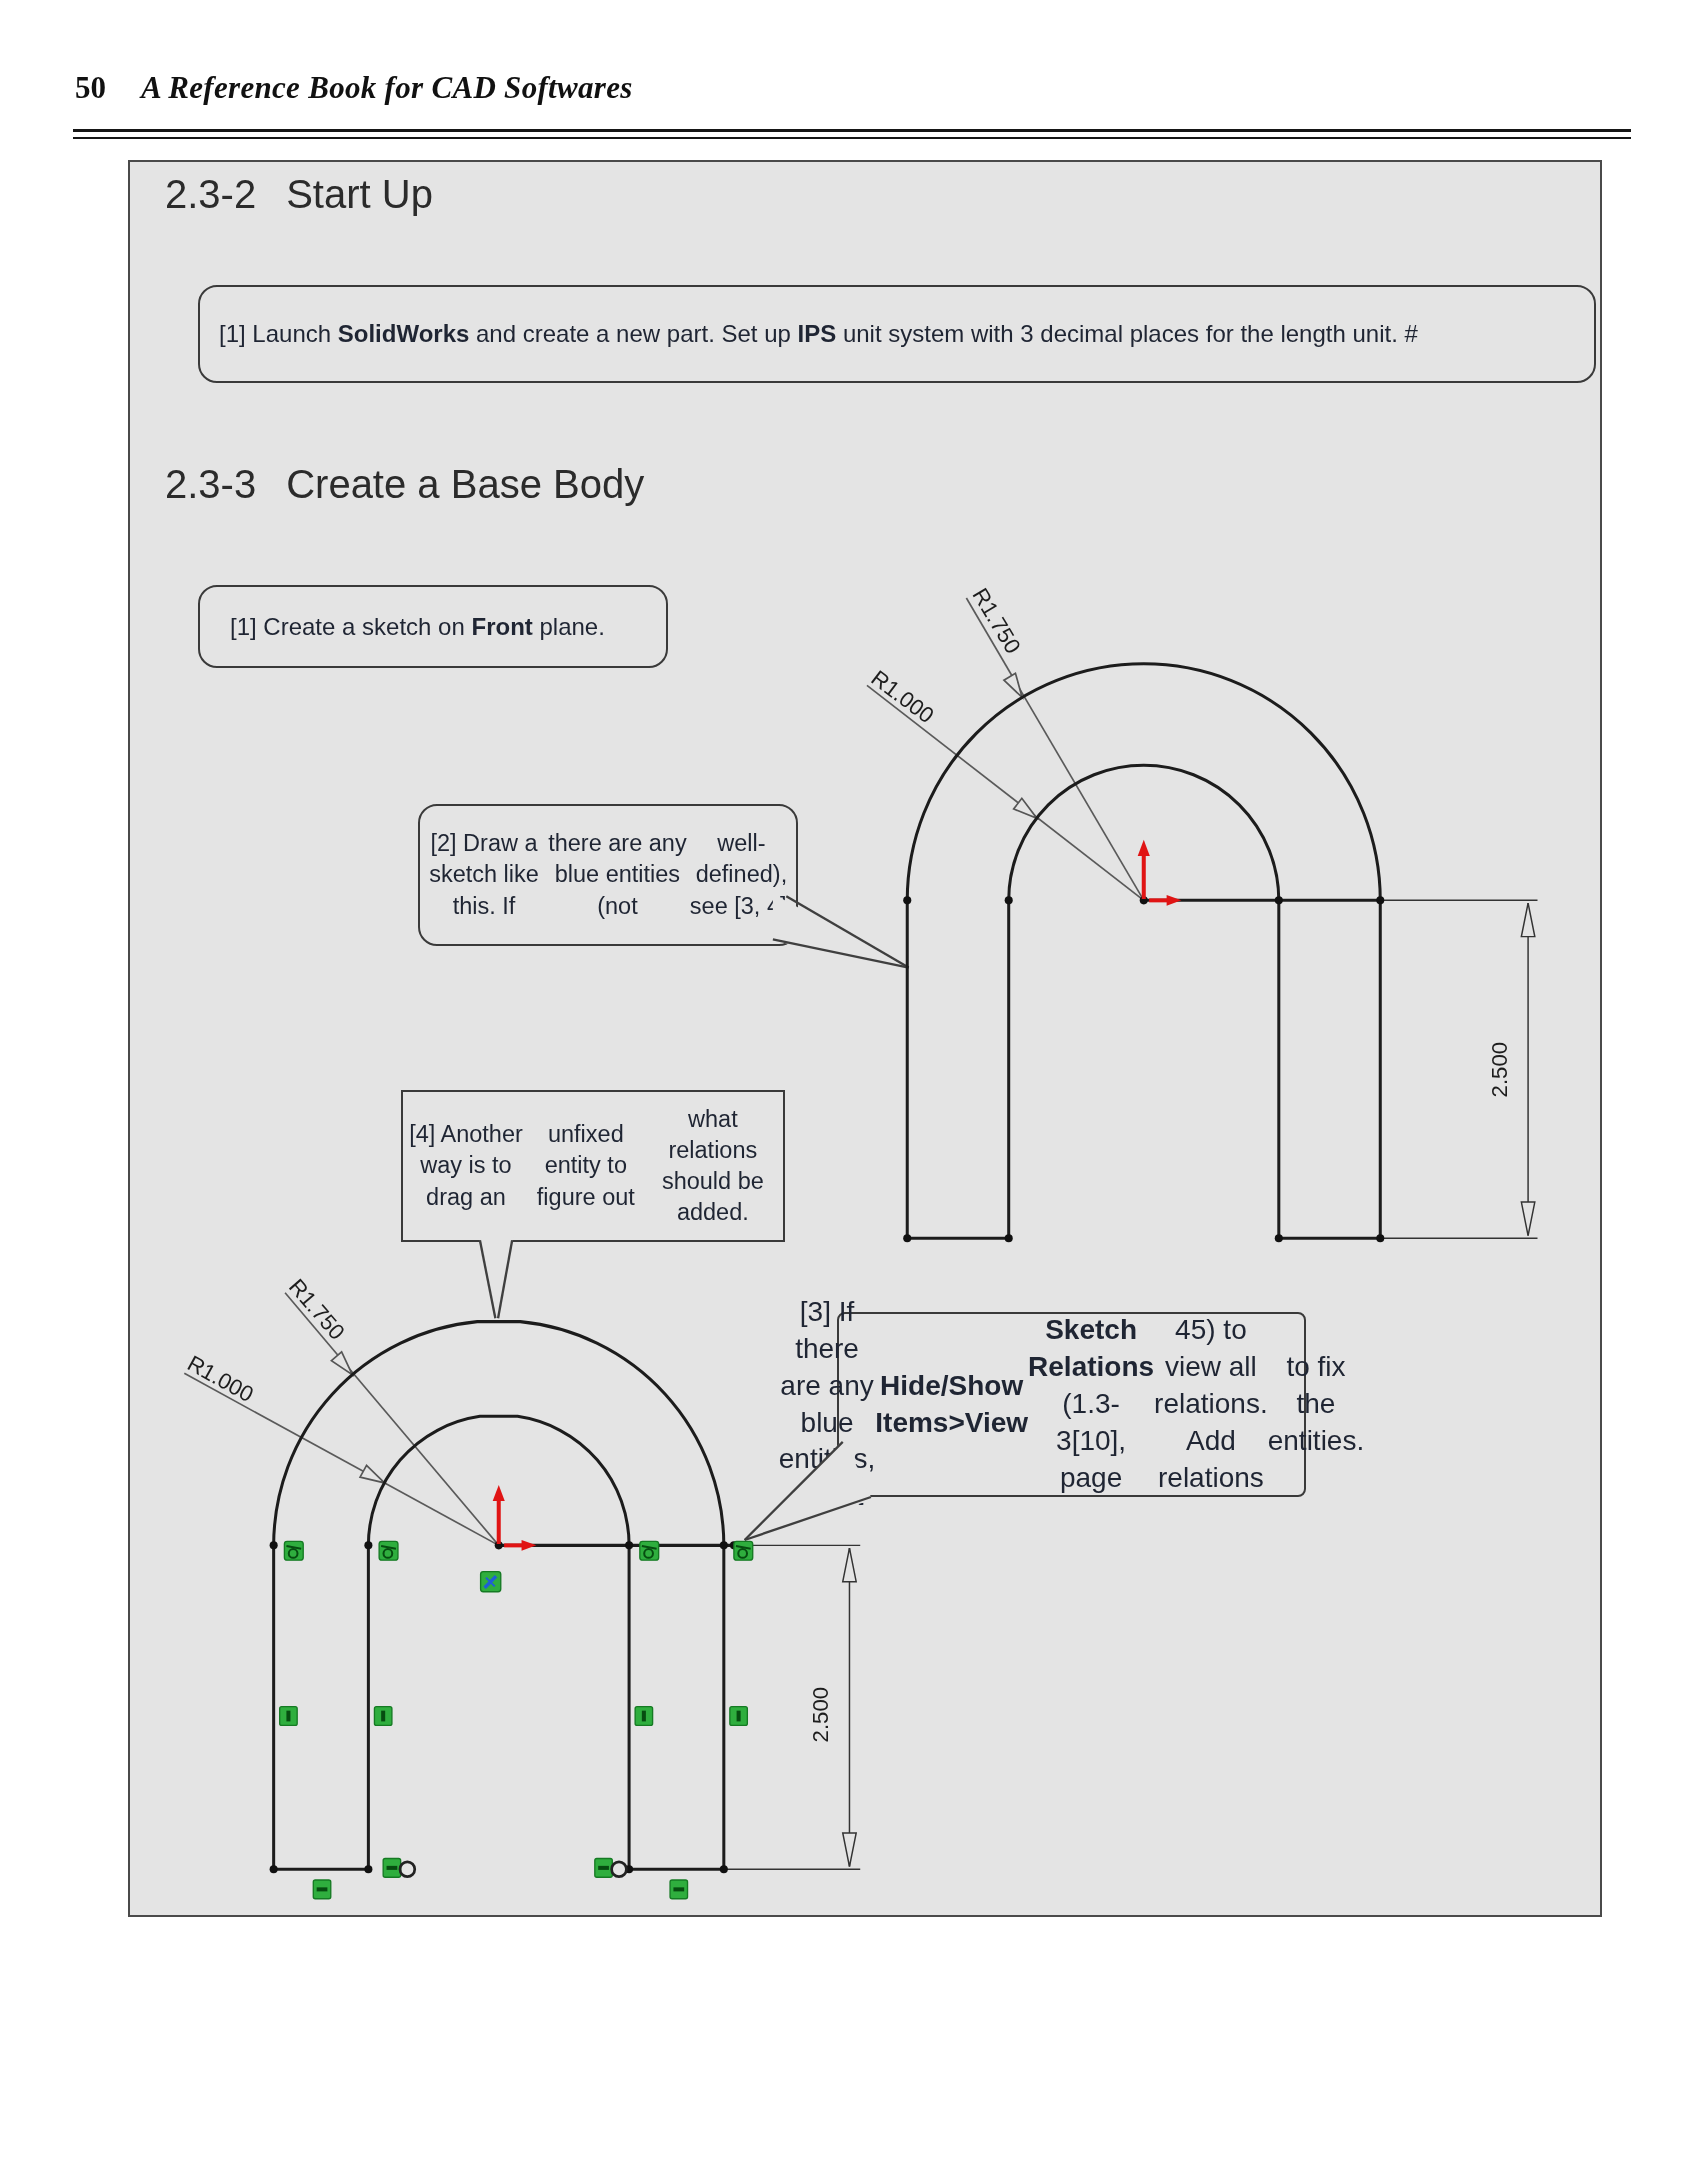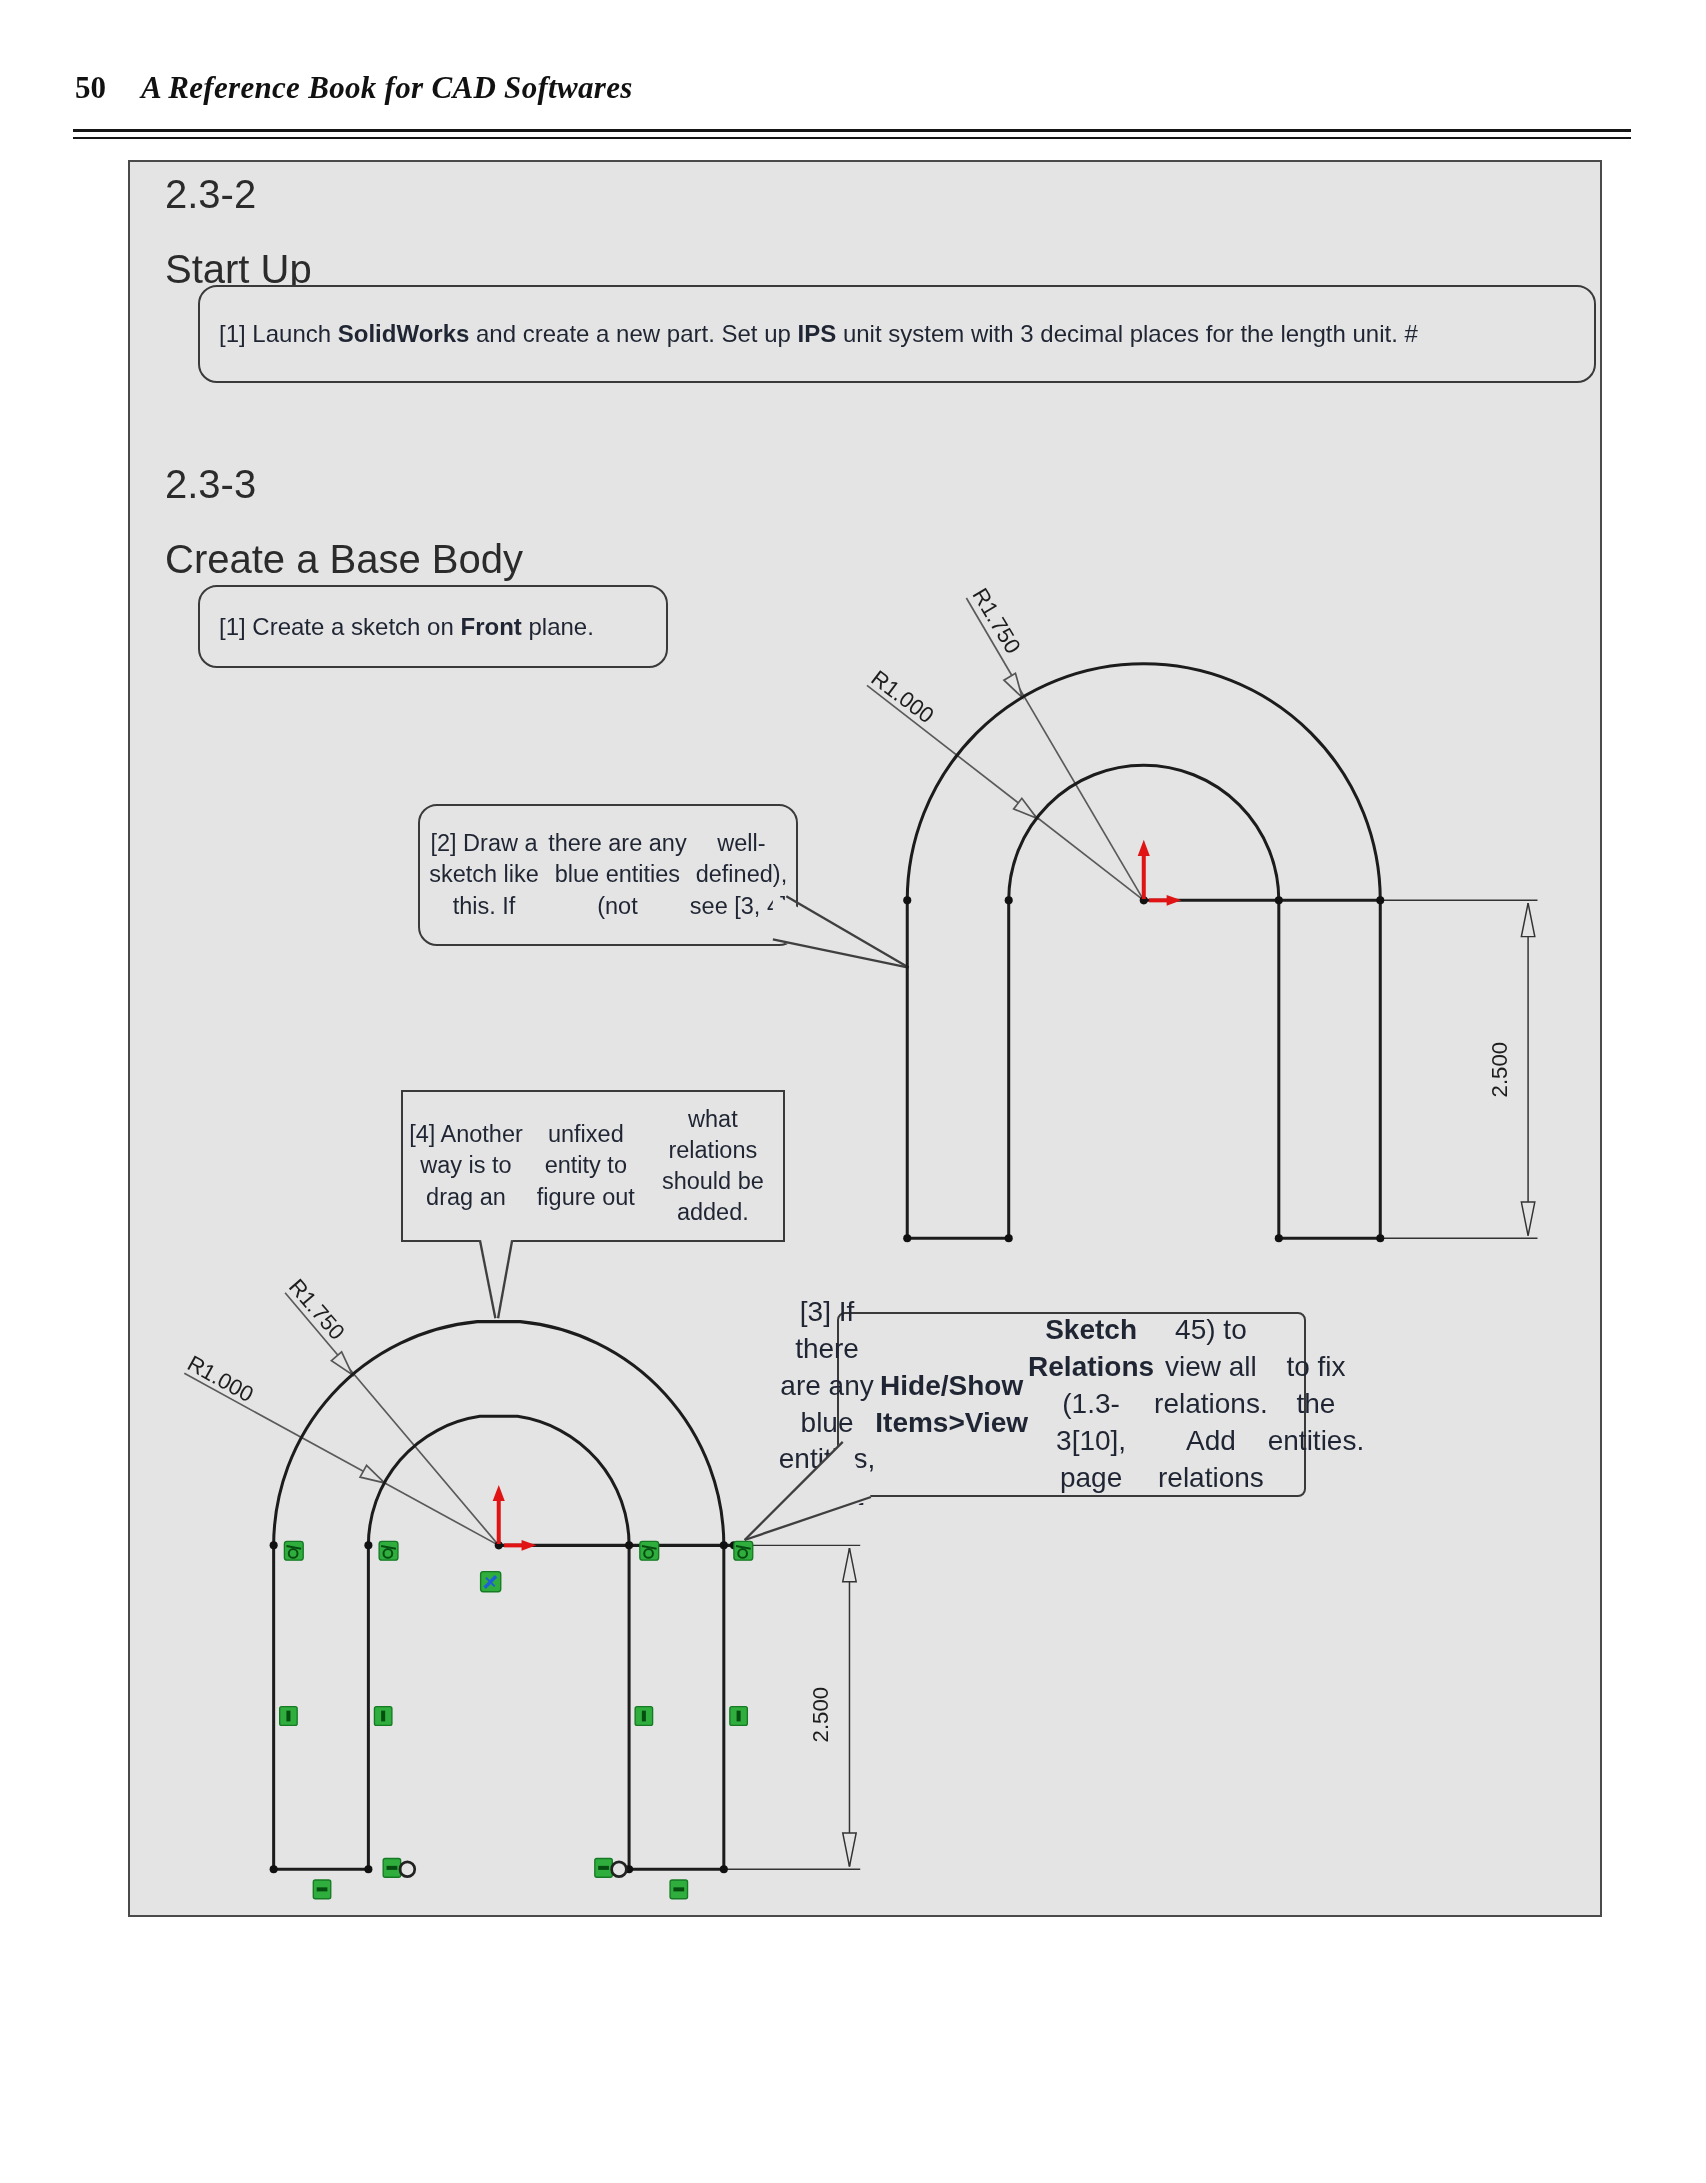--- a/index.html
+++ b/index.html
@@ -24,21 +24,21 @@
     border-top:3.4px solid #161616;border-bottom:2px solid #161616;
   }
   
   .panel{
     position:absolute;left:128px;top:160px;width:1474px;height:1757px;
     background:#e4e4e4;border:2px solid #4a4a4a;box-sizing:border-box;
   }
   
   .sec-head{
     position:absolute;display:flex;gap:30px;
-    font-size:40px;font-weight:400;color:#2b2b2b;letter-spacing:0px;flex-direction:column;
+    font-size:40px;font-weight:400;color:#2b2b2b;letter-spacing:0px;
   }
   
   .ibox{
     position:absolute;box-sizing:border-box;
     border:2.7px solid #3a3a3a;background:#e4e4e4;
     color:#1f2533;font-size:24px;
     display:flex;align-items:center;margin-left:30px;
   }
   .rounded{border-radius:19px;}
   .ibox .b{font-weight:700;}
@@ -77,21 +77,21 @@
     <span>
       <span>[1] Launch </span><span class="b">SolidWorks</span><span> and create a new part.  Set up </span><span class="b">IPS</span><span> unit system with 3 decimal places for the length unit. #</span>
     </span>
   </div>
 
   <div class="sec-head" style="left:165px;top:462px;">
     <span>2.3-3</span>
     <span>Create a Base Body</span>
   </div>
 
-  <div class="ibox rounded" style="left:168px;top:585px;width:470px;height:83px;padding-left:19px;">
+  <div class="ibox rounded" style="left:168px;top:585px;width:470px;height:83px;padding-left:30px;">
     <span>
       <span>[1] Create a sketch on </span><span class="b">Front</span><span> plane.</span>
     </span>
   </div>
 
   <div class="callout rounded" style="left:418px;top:804px;width:380px;height:142px;" id="callout2">
     <div>[2] Draw a sketch like this.  If</div>
     <div>there are any blue entities (not</div>
     <div>well-defined), see [3, 4].</div>
   </div>

